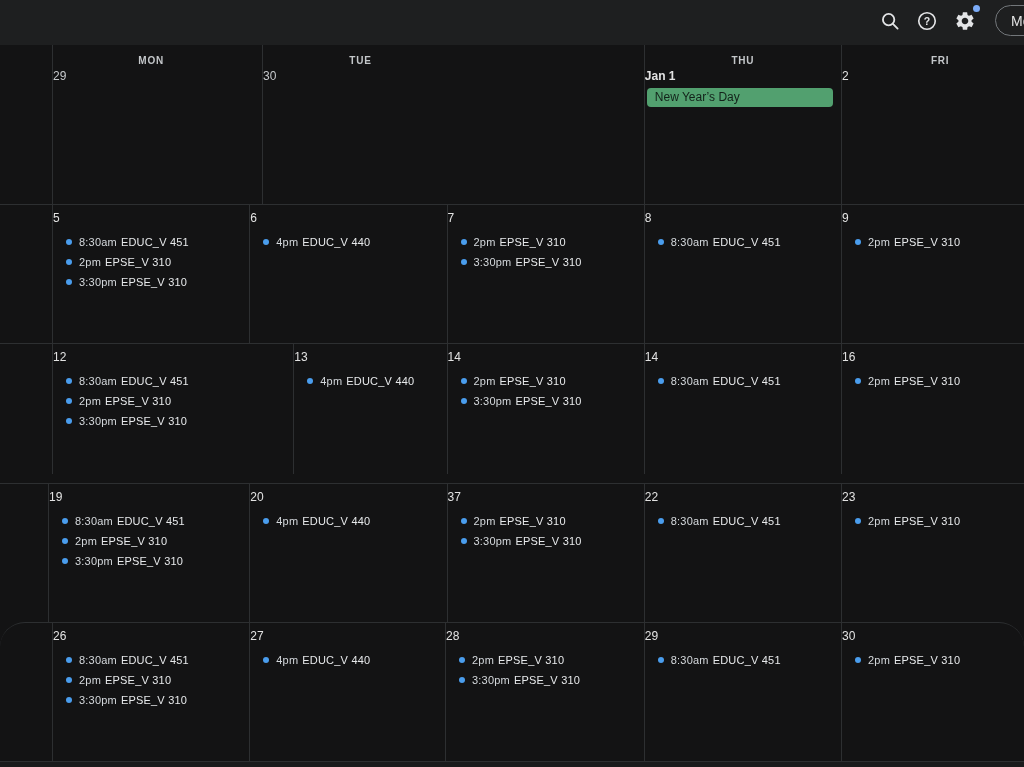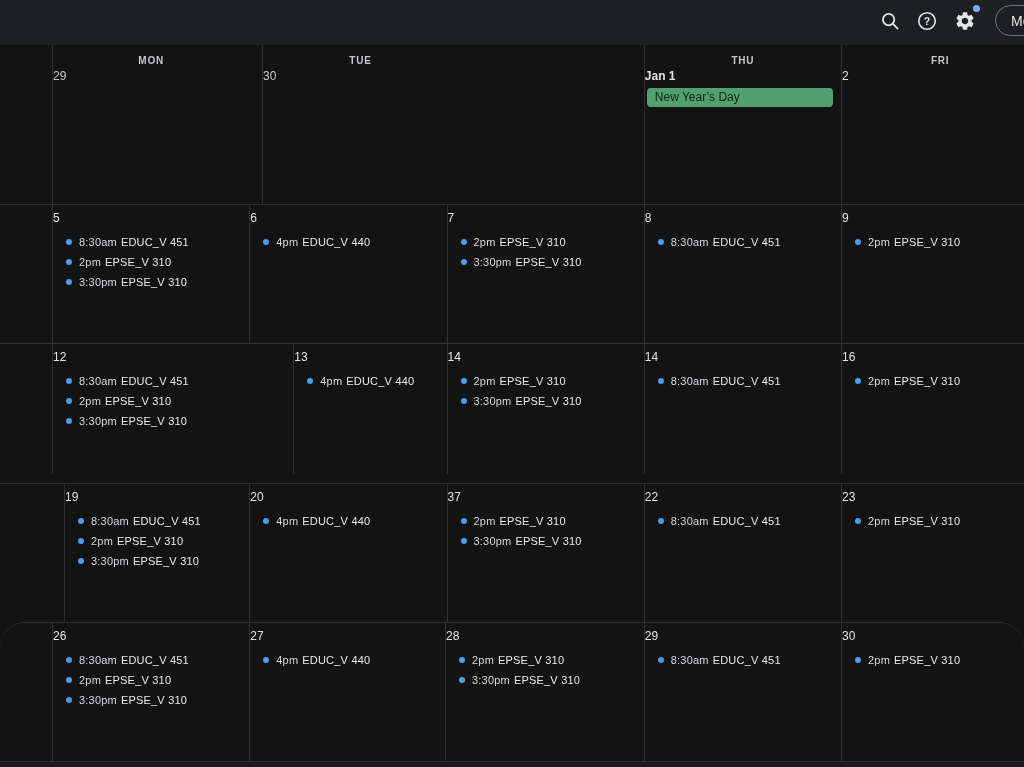--- a/index.html
+++ b/index.html
@@ -233,21 +233,21 @@
           <div class="event-item">
             <span class="event-dot"></span>
             <span class="event-time">2pm</span>
             <span class="event-title">EPSE_V 310</span>
           </div>
         </div>
       </div>
     </div>
     <div class="week-row bordered" style="top: 482.5px; height: 139.5px;">
       <div class="day-cell" style="left: 0px; width: 52px;"></div>
-      <div class="day-cell lined" style="left: 64px; width: 197.3px;">
+      <div class="day-cell lined" style="left: 48px; width: 197.3px;">
         <div class="date-label mt">19</div>
         <div class="events">
           <div class="event-item">
             <span class="event-dot"></span>
             <span class="event-time">8:30am</span>
             <span class="event-title">EDUC_V 451</span>
           </div>
           <div class="event-item">
             <span class="event-dot"></span>
             <span class="event-time">2pm</span>

